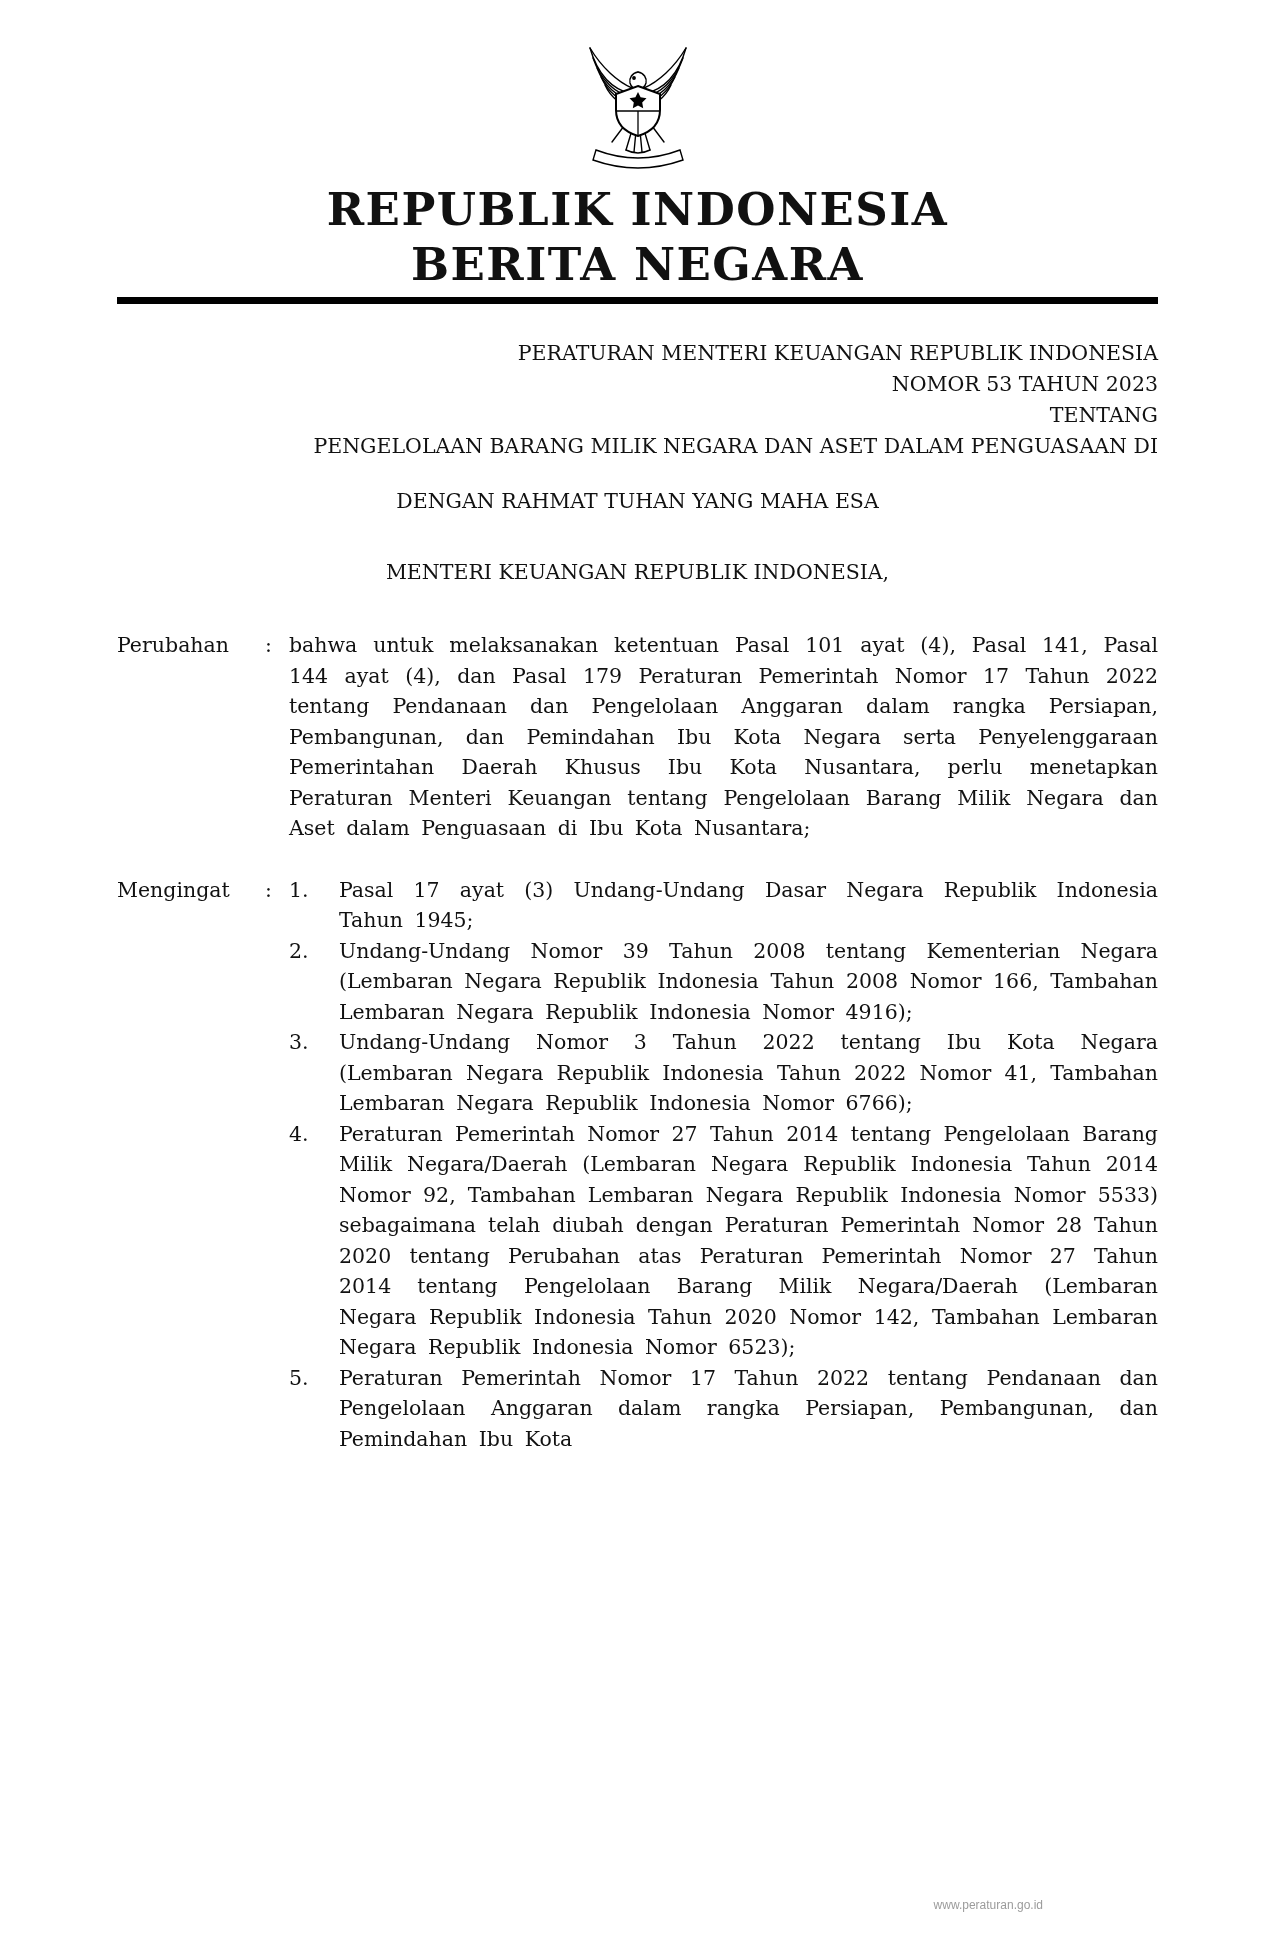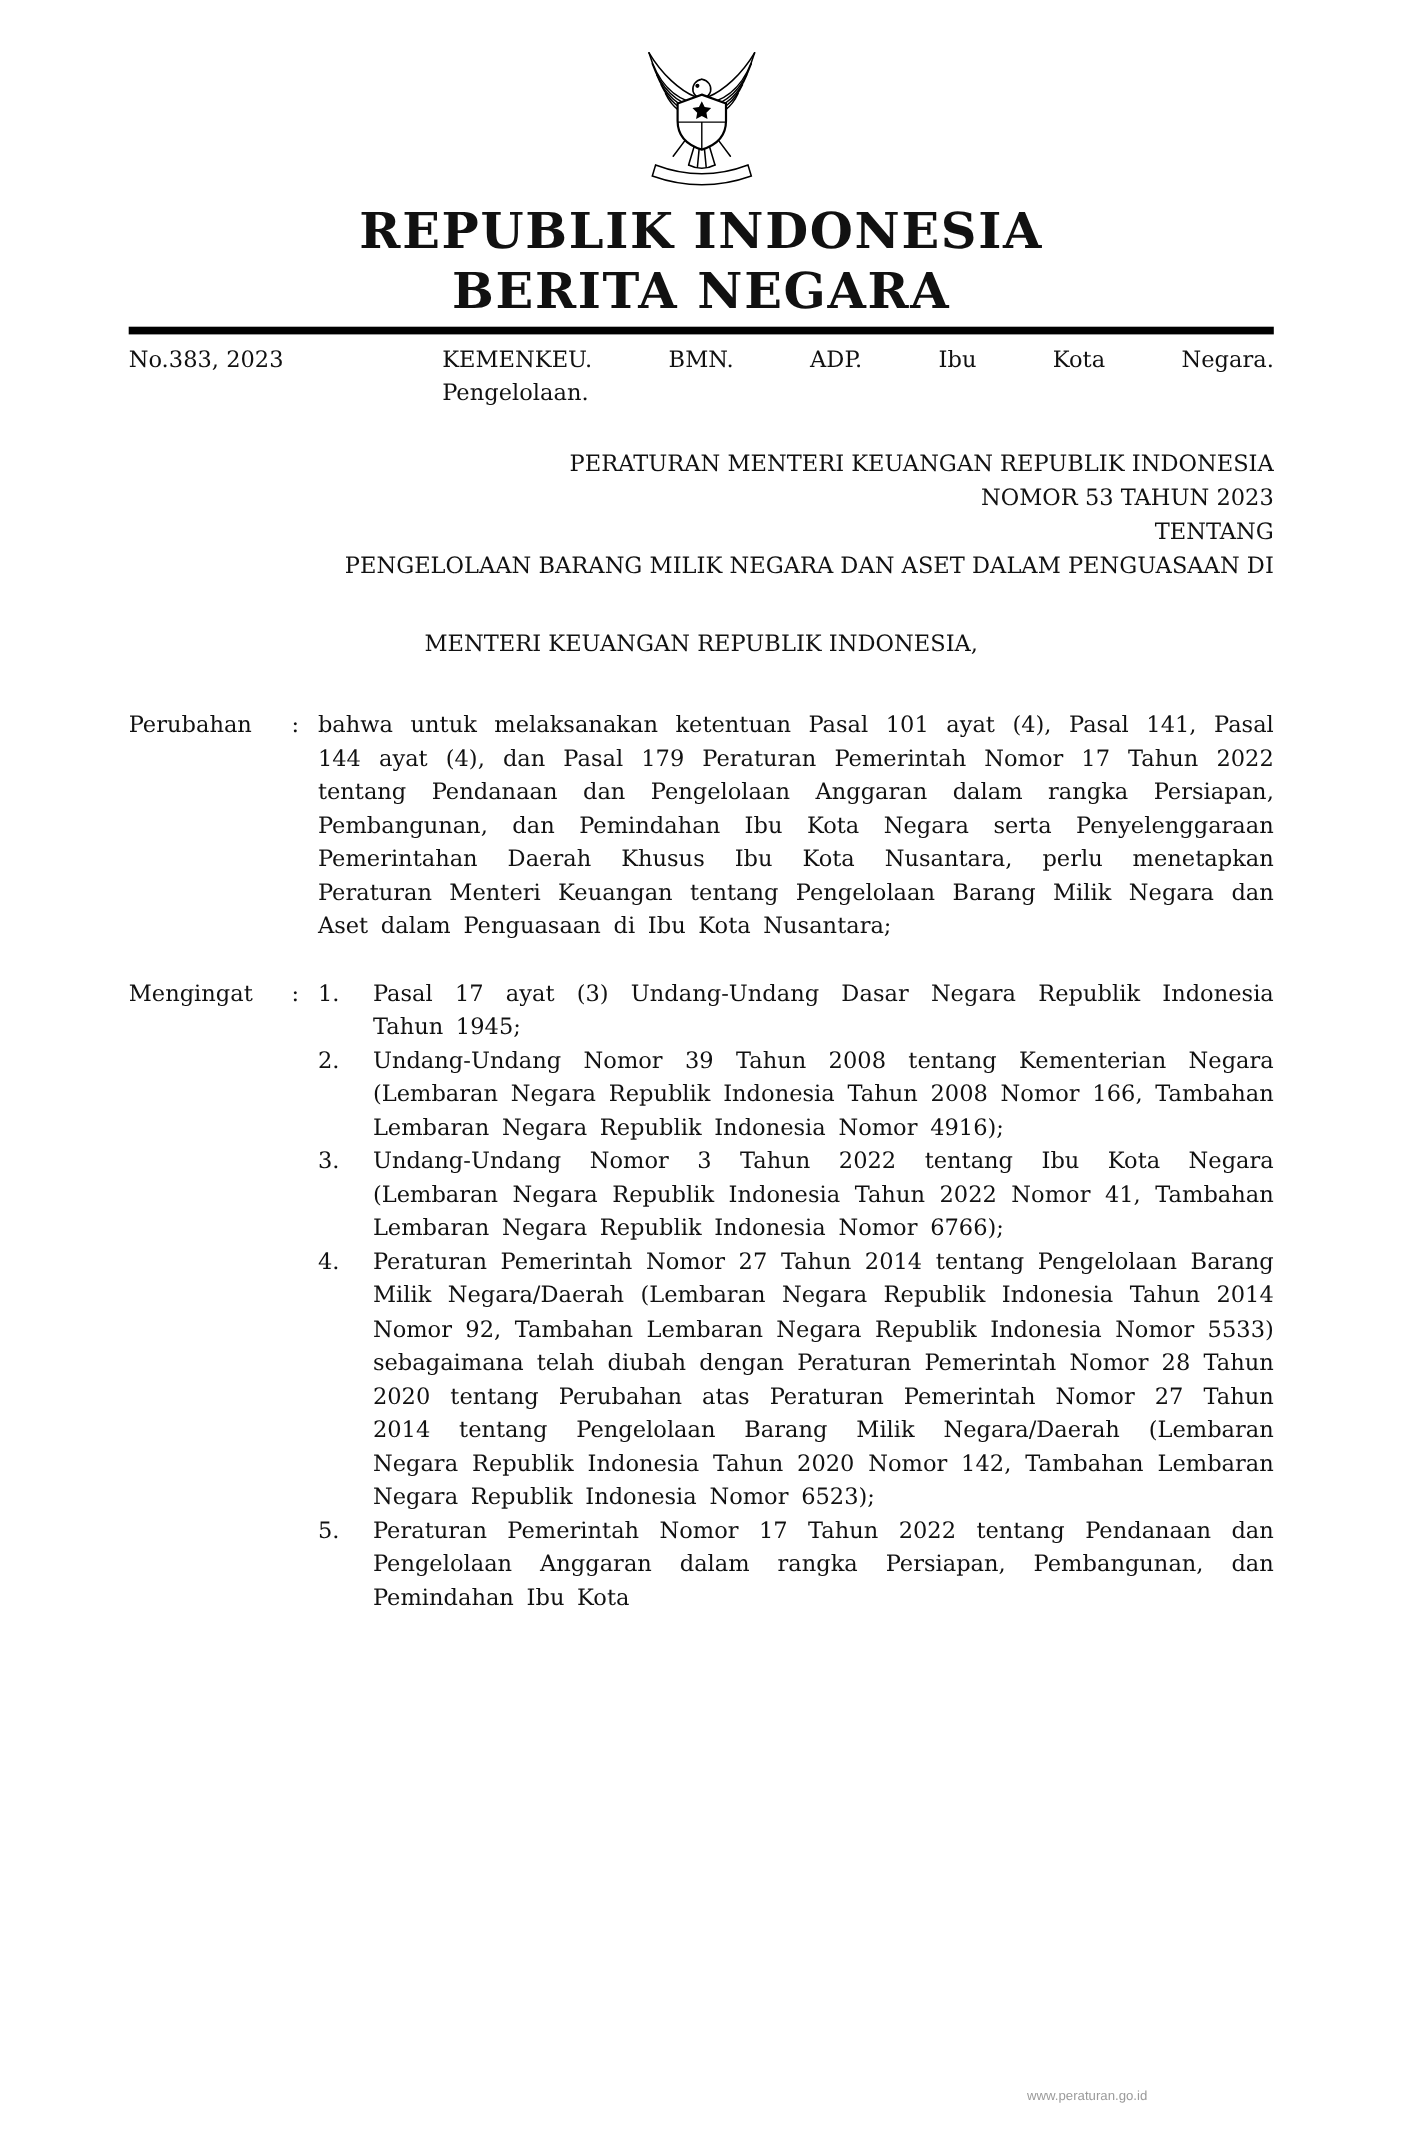--- a/index.html
+++ b/index.html
@@ -103,35 +103,29 @@
   </div>
 
   <div class="masthead-title">
     <div>REPUBLIK INDONESIA</div>
     <div>BERITA NEGARA</div>
   </div>
 
   <div class="content">
     <div class="masthead-rule"></div>
 
-    <div class="issue-row">
-      <div class="issue-no">No.383, 2023</div>
-      <div class="issue-subject">
-        <div class="spread">KEMENKEU. BMN. ADP. Ibu Kota Negara.</div>
-        <div>Pengelolaan.</div>
-      </div>
-    </div>
 
     <div class="doc-title">
       <div>PERATURAN MENTERI KEUANGAN REPUBLIK INDONESIA</div>
       <div>NOMOR 53 TAHUN 2023</div>
       <div>TENTANG</div>
       <div>PENGELOLAAN BARANG MILIK NEGARA DAN ASET DALAM PENGUASAAN DI</div>
     </div>
 
+    <div class="invocation">DENGAN RAHMAT TUHAN YANG MAHA ESA</div>
     <div class="authority">MENTERI KEUANGAN REPUBLIK INDONESIA,</div>
 
     <div class="clause considerations">
       <div class="clause-label">Perubahan</div>
       <div class="clause-colon">:</div>
       <div class="clause-body">
         <p>bahwa untuk melaksanakan ketentuan Pasal 101 ayat (4), Pasal 141, Pasal 144 ayat (4), dan Pasal 179 Peraturan Pemerintah Nomor 17 Tahun 2022 tentang Pendanaan dan Pengelolaan Anggaran dalam rangka Persiapan, Pembangunan, dan Pemindahan Ibu Kota Negara serta Penyelenggaraan Pemerintahan Daerah Khusus Ibu Kota Nusantara, perlu menetapkan Peraturan Menteri Keuangan tentang Pengelolaan Barang Milik Negara dan Aset dalam Penguasaan di Ibu Kota Nusantara;</p>
       </div>
     </div>
 

